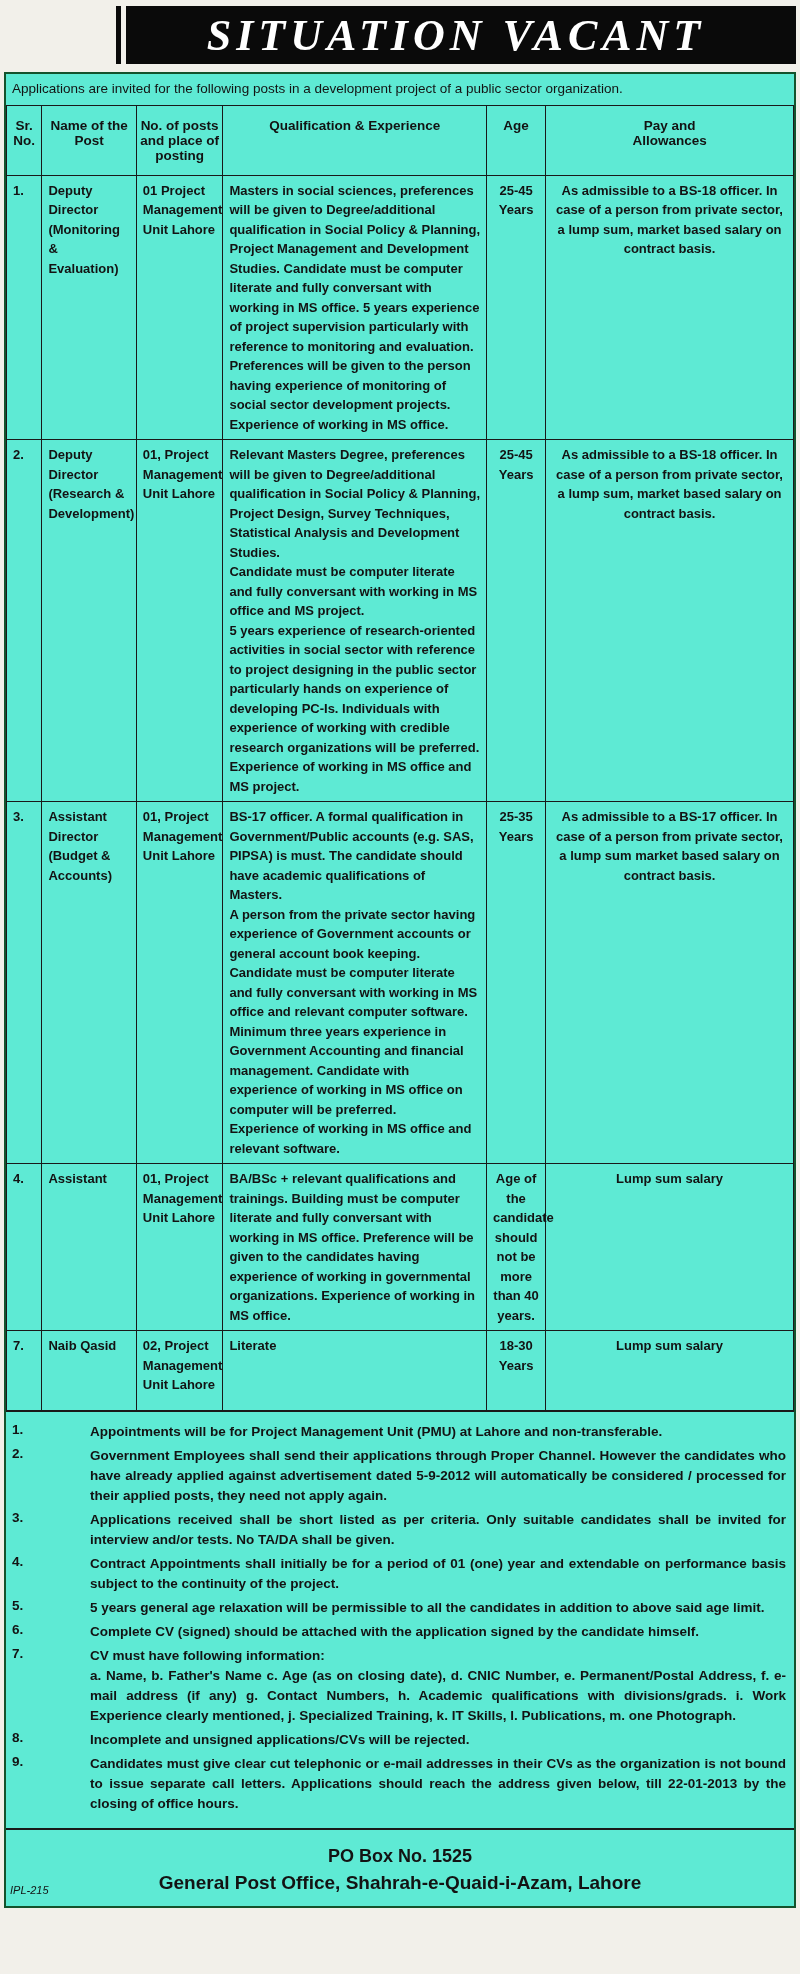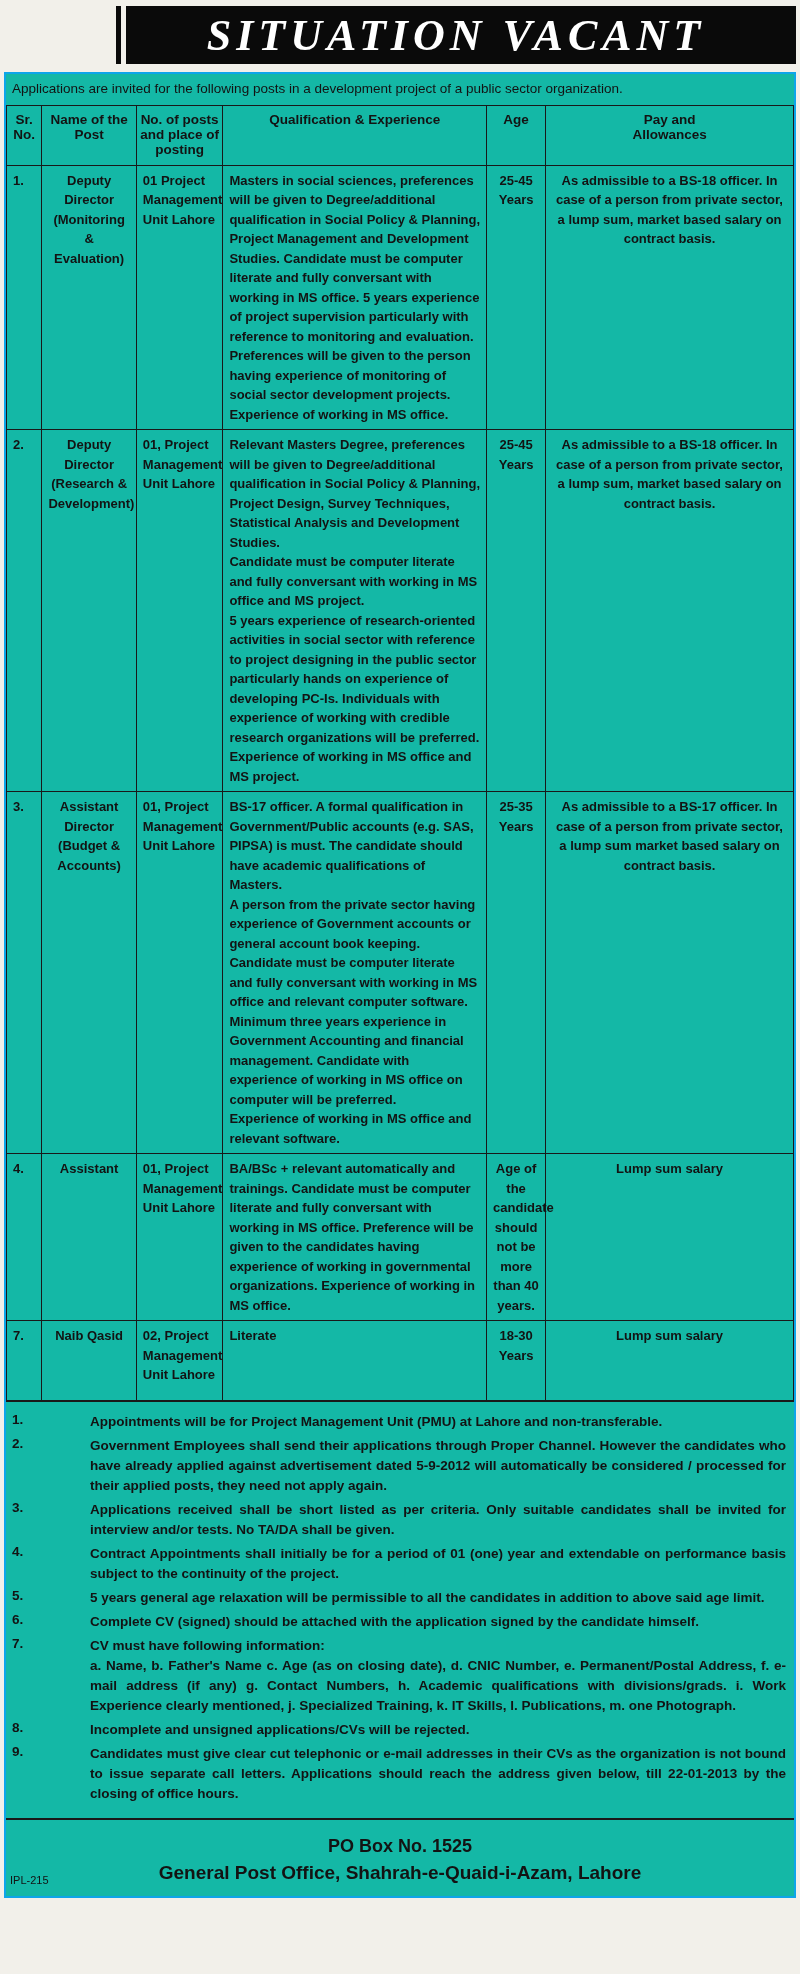--- a/index.html
+++ b/index.html
@@ -36,21 +36,21 @@
     font-family: "Liberation Serif", serif;
     font-style: italic;
     font-weight: bold;
     font-size: 44px;
     letter-spacing: 5px;
     color: #ffffff;
     white-space: nowrap;
   }
 
   
-  .ad-box { border: 2px solid #0ea5e9; background: #14b8a6; }
+  .ad-box { border: 2px solid #14532d; background: #5eead4; }
 
   .intro {
     font-size: 13.5px;
     line-height: 1.45;
     padding: 5px 8px 6px 6px;
   }
 
   
   table.vacancies {
     width: 100%;
@@ -59,31 +59,31 @@
   }
   table.vacancies th, table.vacancies td {
     border: 1.5px solid #191919;
     vertical-align: top;
     white-space: pre-line;
   }
   table.vacancies th {
     font-size: 13.5px;
     font-weight: bold;
     text-align: center;
-    padding: 6px 3px;
+    padding: 12px 3px;
     height: 60px;
   }
   table.vacancies td {
     font-size: 13px;
     font-weight: bold;
     line-height: 1.5;
     padding: 5px 6px;
   }
   td.c-sr   { text-align: left; padding-left: 7px; }
-  td.c-post { text-align: center; }
+  td.c-post { text-align: left; }
   td.c-place{ text-align: left; }
   td.c-qual { text-align: left; }
   td.c-age  { text-align: center; padding-left: 2px; padding-right: 2px; }
   td.c-pay  { text-align: center; padding-left: 22px; padding-right: 22px; }
 
   tr.r0 { height: 256px; }
   tr.r1 { height: 336px; }
   tr.r2 { height: 356px; }
   tr.r3 { height: 166px; }
   tr.r4 { height: 80px; }
@@ -130,20 +130,21 @@
     font-size: 19px;
     font-weight: bold;
     margin-top: 5px;
   }
   .footer-ref {
     position: absolute;
     left: 4px;
     bottom: 10px;
     font-size: 11px;
     font-weight: normal;
+    font-style: italic;
   }
 </style>
 </head>
 <body>
 
 <div class="page">
 
   <div class="banner-row">
     <div class="banner-spacer"></div>
     <div class="banner">
@@ -211,21 +212,21 @@
 Minimum three years experience in Government Accounting and financial management. Candidate with experience of working in MS office on computer will be preferred.
 Experience of working in MS office and relevant software.</td>
           <td class="c-age">25-35
 Years</td>
           <td class="c-pay">As admissible to a BS-17 officer. In case of a person from private sector, a lump sum market based salary on contract basis.</td>
         </tr>
         <tr class="r3">
           <td class="c-sr">4.</td>
           <td class="c-post">Assistant</td>
           <td class="c-place">01, Project Management Unit Lahore</td>
-          <td class="c-qual">BA/BSc + relevant automatically and trainings. Candidate must be computer literate and fully conversant with working in MS office. Preference will be given to the candidates having experience of working in  governmental organizations. Experience of working in MS office.</td>
+          <td class="c-qual">BA/BSc + relevant qualifications and trainings. Building must be computer literate and fully conversant with working in MS office. Preference will be given to the candidates having experience of working in  governmental organizations. Experience of working in MS office.</td>
           <td class="c-age">Age of the candidate should not be more than 40 years.</td>
           <td class="c-pay">Lump sum salary</td>
         </tr>
         <tr class="r4">
           <td class="c-sr">7.</td>
           <td class="c-post">Naib Qasid</td>
           <td class="c-place">02, Project Management Unit Lahore</td>
           <td class="c-qual">Literate</td>
           <td class="c-age">18-30
 Years</td>

